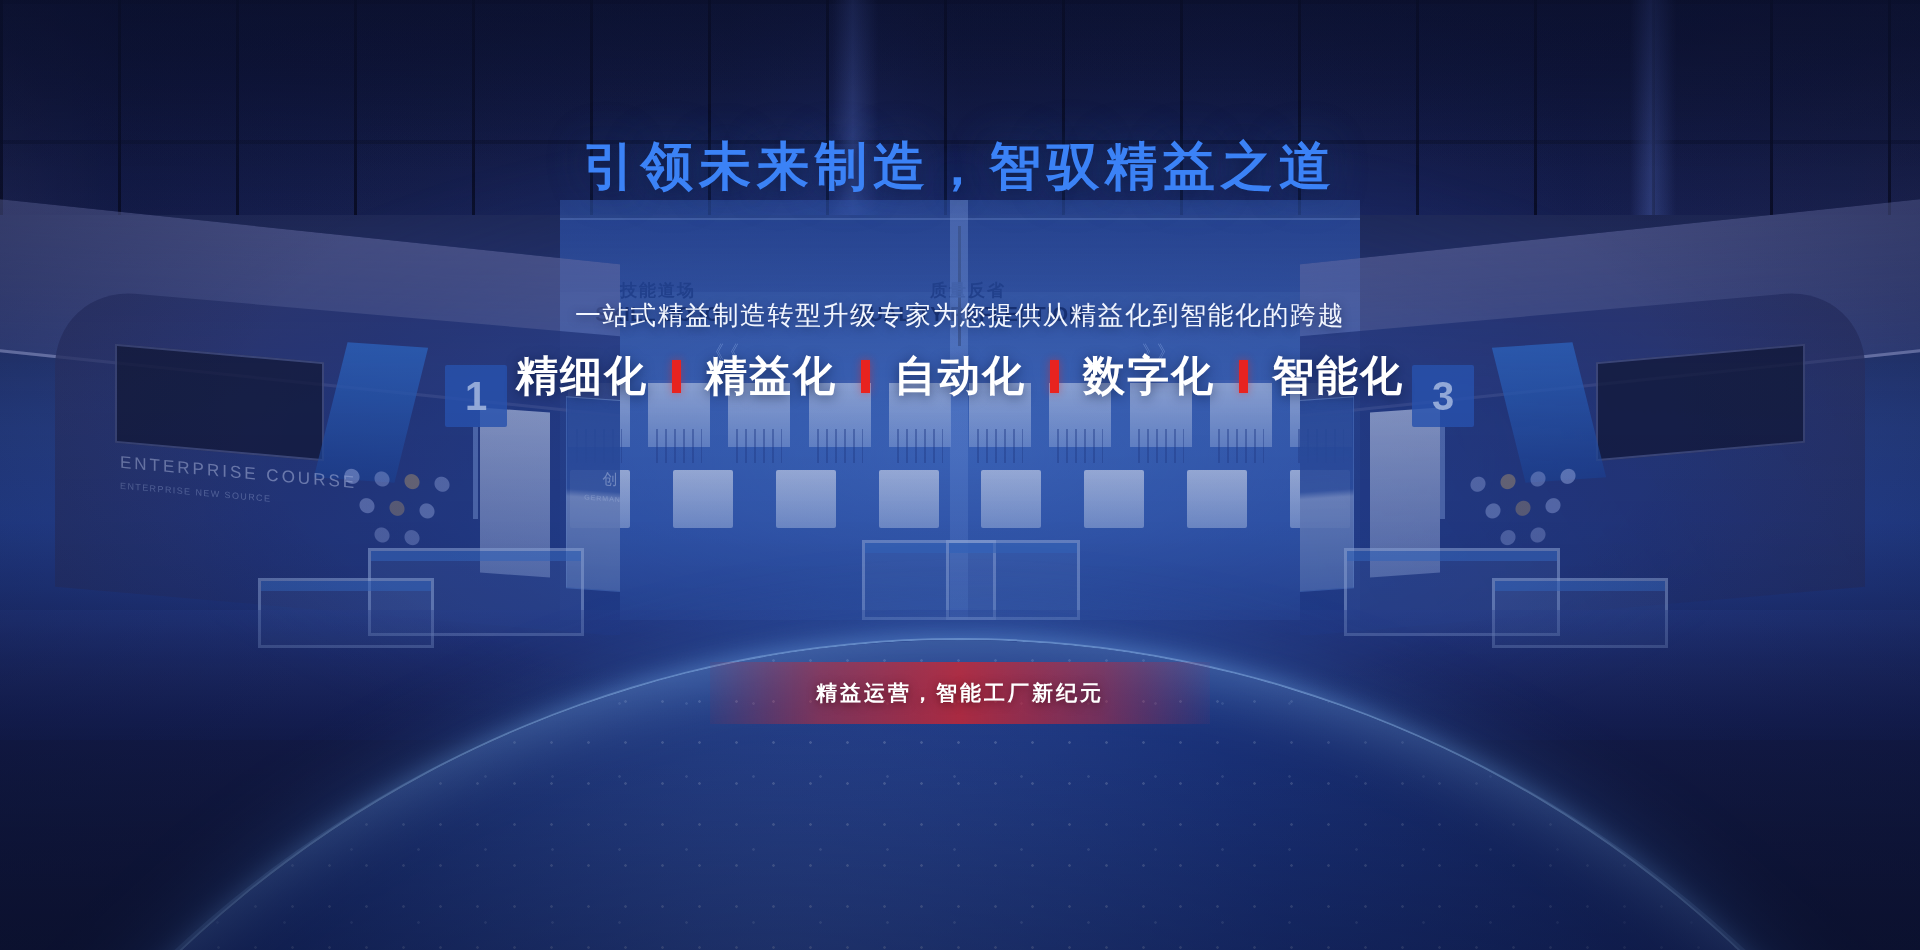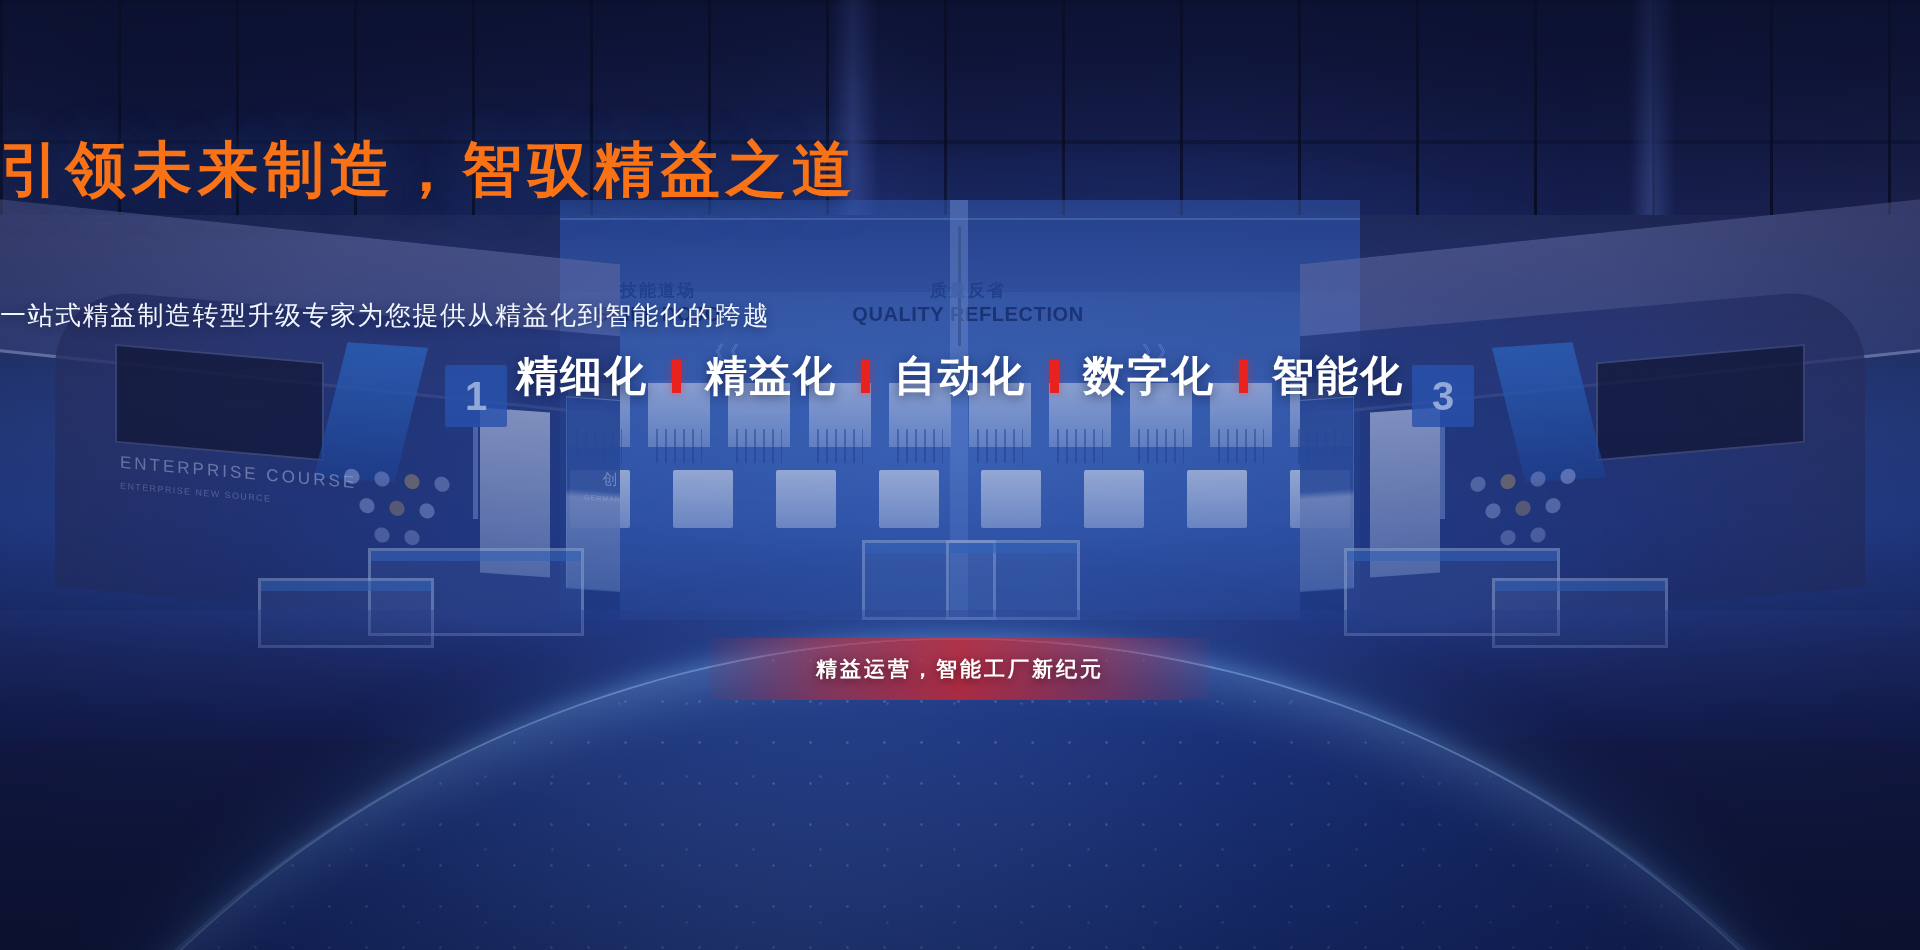--- a/index.html
+++ b/index.html
@@ -415,34 +415,35 @@
   .content {
     position: absolute;
     inset: 0;
     z-index: 20;
   }
 
   .headline {
     position: absolute;
     left: 0; right: 0;
     top: 140px;
-    text-align: left;
-    font-size: 60px;
+    text-align: center;
+    font-size: 52px;
     font-weight: 700;
-    color: #f97316;
+    color: #3b82f6;
     letter-spacing: 6px;
     line-height: 1;
     white-space: nowrap;
     text-shadow: 0 3px 18px rgba(8,18,52,.60), 0 0 44px rgba(70,130,220,.35);
   }
 
   .subline {
     position: absolute;
     left: 0; right: 0;
     top: 298px;
+    text-align: center;
     font-size: 26px;
     font-weight: 400;
     color: #f2f6ff;
     letter-spacing: 1.5px;
     white-space: nowrap;
     text-shadow: 0 2px 10px rgba(8,18,52,.55);
   }
 
   .keywords {
     position: absolute;
@@ -466,21 +467,21 @@
     width: 9px;
     height: 33px;
     background: #e8231f;
     flex: 0 0 auto;
     box-shadow: 0 0 8px rgba(232,35,31,.45);
   }
 
   .tagline-wrap {
     position: absolute;
     left: 0; right: 0;
-    top: 638px;
+    top: 662px;
     display: flex;
     justify-content: center;
   }
   .tagline {
     position: relative;
     width: 500px;
     height: 62px;
     display: flex;
     align-items: center;
     justify-content: center;

